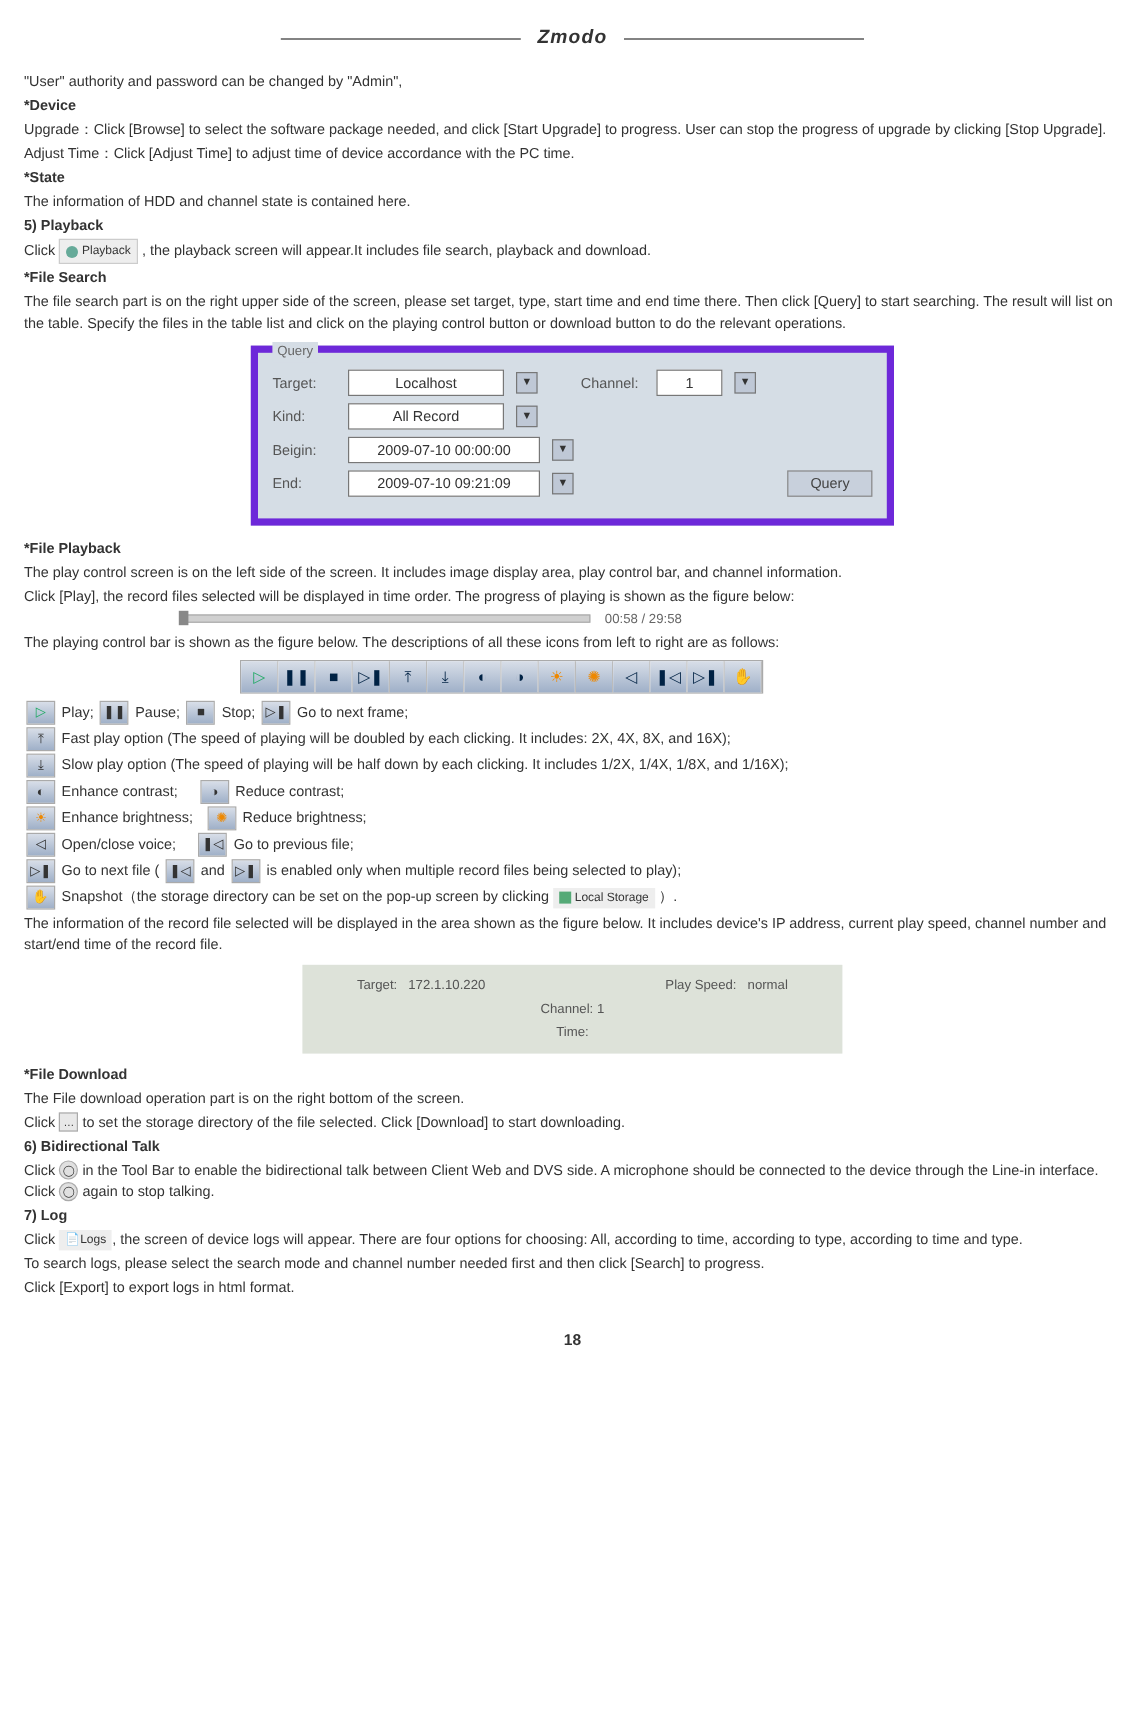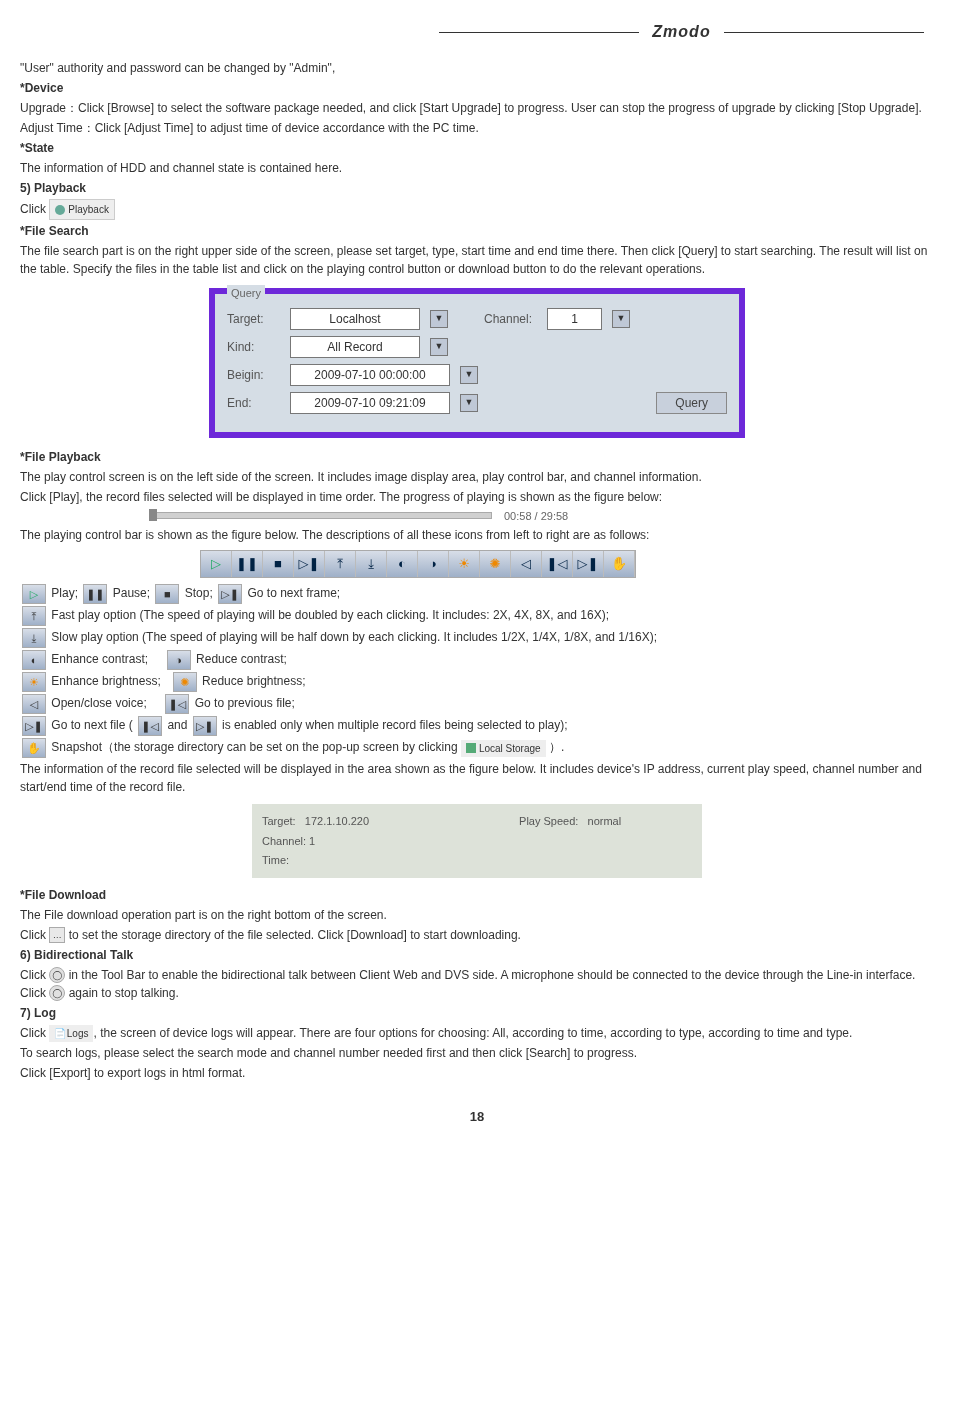--- a/index.html
+++ b/index.html
@@ -5,21 +5,21 @@
   body {
     font-family: Arial, sans-serif;
     font-size: 12px;
     color: #333;
     max-width: 954px;
     margin: 0 auto;
     padding: 20px;
     line-height: 1.5;
   }
   .header-logo {
-    text-align: right;
+    text-align: center;
     margin-bottom: 15px;
   }
   .logo-line {
     display: inline-block;
     width: 200px;
     height: 1px;
     background: #333;
     vertical-align: middle;
     margin: 0 10px;
   }
@@ -165,21 +165,21 @@
     vertical-align: middle;
   }
   .info-panel {
     background: #dde2d9;
     width: 430px;
     margin: 8px auto;
     padding: 6px 10px;
     font-size: 11px;
     color: #555;
   }
-  .info-panel .row { display:flex; justify-content:flex-start; margin:3px 0; }
+  .info-panel .row { display:flex; justify-content:center; margin:3px 16px; }
   .info-panel .col { margin-right: 70px; }
   .tiny-icon {
     display:inline-block;
     width:14px;
     height:14px;
     border:1px solid #aaa;
     background:#e0e0e0;
     border-radius:50%;
     vertical-align:middle;
     font-size:9px;
@@ -215,20 +215,21 @@
 <div class="para bold">*State</div>
 <div class="para">The information of HDD and channel state is contained here.</div>
 
 <div class="para bold">5) Playback</div>
 <div class="para">
   <span>Click </span>
   <span class="playback-chip">
       <span class="dot"></span>
       <span>Playback</span>
     </span>
+  <span> , the playback screen will appear.It includes file search, playback and download.</span>
 </div>
 <div class="para bold">*File Search</div>
 <div class="para">The file search part is on the right upper side of the screen, please set target, type, start time and end time there. Then click [Query] to start searching. The result will list on the table. Specify the files in the table list and click on the playing control button or download button to do the relevant operations.</div>
 
 <div class="query-panel">
   <div class="query-legend">Query</div>
   <div class="query-row">
     <span class="query-label">Target:</span>
     <span class="inputbox" style="width:120px">
         <span>Localhost</span>

